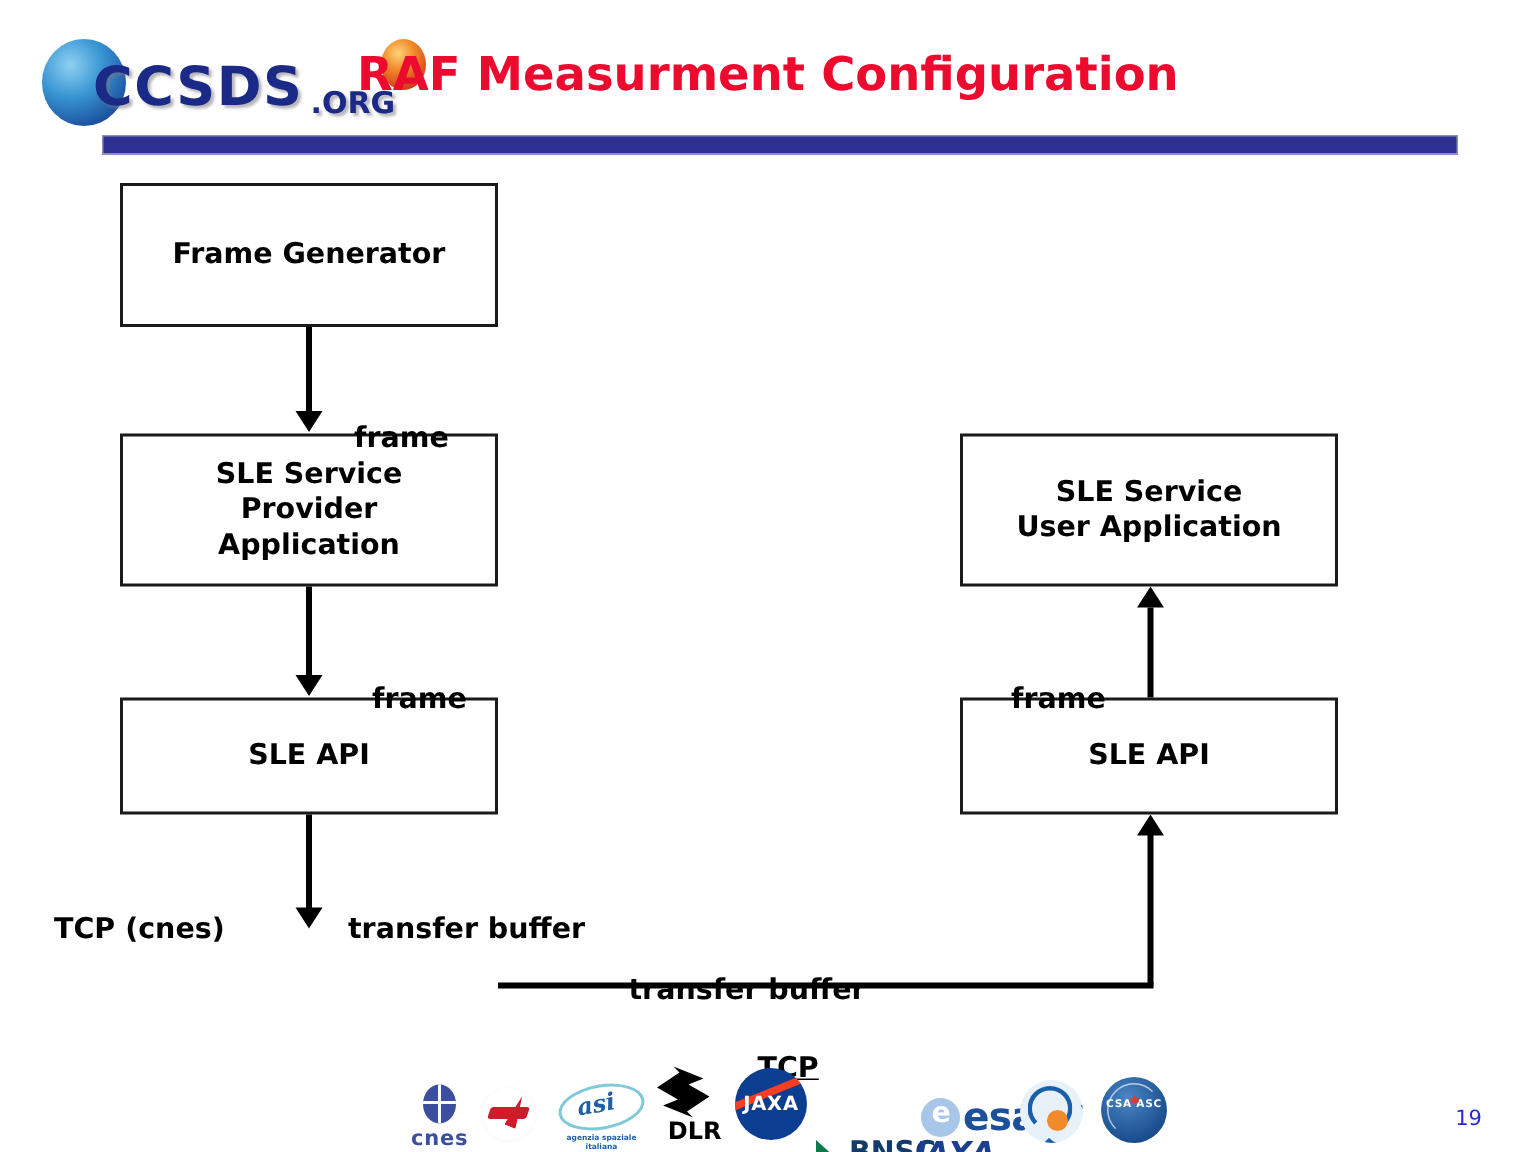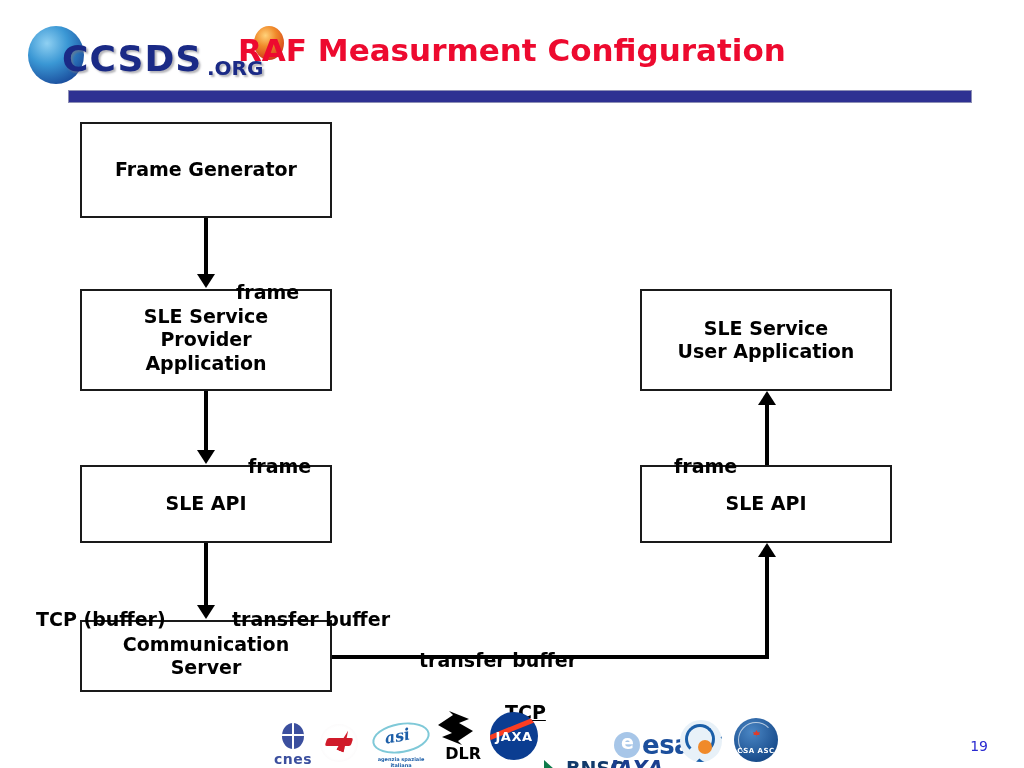--- a/index.html
+++ b/index.html
@@ -305,21 +305,21 @@
     border-top-color: transparent;
     border-left-color: transparent;
   }
 
   
   #ag-csa { left: 462px; top: 4px; }
   #ag-csa .disc {
     width: 44px; height: 44px; border-radius: 50%;
     background: radial-gradient(circle at 40% 32%, #4a86c4 0%, #1b4f8f 70%, #123a6b 100%);
     position: relative; overflow: hidden;
-    display: flex; align-items: flex-end; justify-content: center;
+    display: flex; align-items: center; justify-content: center;
   }
   #ag-csa .disc .cap {
     font-size: 7px; color: #ffffff; margin-bottom: 7px; letter-spacing: .5px;
   }
   #ag-csa .disc .leaf {
     position: absolute; left: 19px; top: 12px;
     width: 7px; height: 7px; background: #e03b2a;
     clip-path: polygon(50% 0, 70% 35%, 100% 28%, 85% 60%, 100% 70%, 55% 72%, 50% 100%, 45% 72%, 0 70%, 15% 60%, 0 28%, 30% 35%);
   }
   #ag-csa .disc .arc {
@@ -363,23 +363,20 @@
   </div>
 
   <div class="node" style="left:80px; top:289px; width:252px; height:102px;">
     <span class="multiline">SLE Service<br>Provider<br>Application</span>
   </div>
 
   <div class="node" style="left:80px; top:465px; width:252px; height:78px;">
     <span>SLE API</span>
   </div>
 
-  <div class="node" style="left:80px; top:620px; width:252px; height:72px;">
-    <span class="multiline">Communication<br>Server</span>
-  </div>
 
   <div class="node" style="left:640px; top:289px; width:252px; height:102px;">
     <span class="multiline">SLE Service<br>User Application</span>
   </div>
 
   <div class="node" style="left:640px; top:465px; width:252px; height:78px;">
     <span>SLE API</span>
   </div>
 
   <div class="vline" style="left:204px; top:218px; height:57px;"></div>
@@ -397,21 +394,21 @@
 
   <div class="vline" style="left:765px; top:405px; height:60px;"></div>
   <div class="arrow-up" style="left:758px; top:391px;"></div>
 
   <div class="edge-label" style="left:236px; top:241px;">frame</div>
 
   <div class="edge-label" style="left:248px; top:415px;">frame</div>
 
   <div class="edge-label" style="left:232px; top:568px;">transfer buffer</div>
 
-  <div class="edge-label" style="left:36px; top:568px;">TCP (buffer)</div>
+  <div class="edge-label" style="left:36px; top:568px;">TCP (cnes)</div>
 
   <div class="edge-label" style="left:419px; top:609px;">transfer buffer</div>
 
   <div class="edge-label" style="left:505px; top:661px;text-decoration:underline;">TCP</div>
 
   <div class="edge-label" style="left:674px; top:415px;">frame</div>
 </div>
 
 <div id="agency-strip">
 

